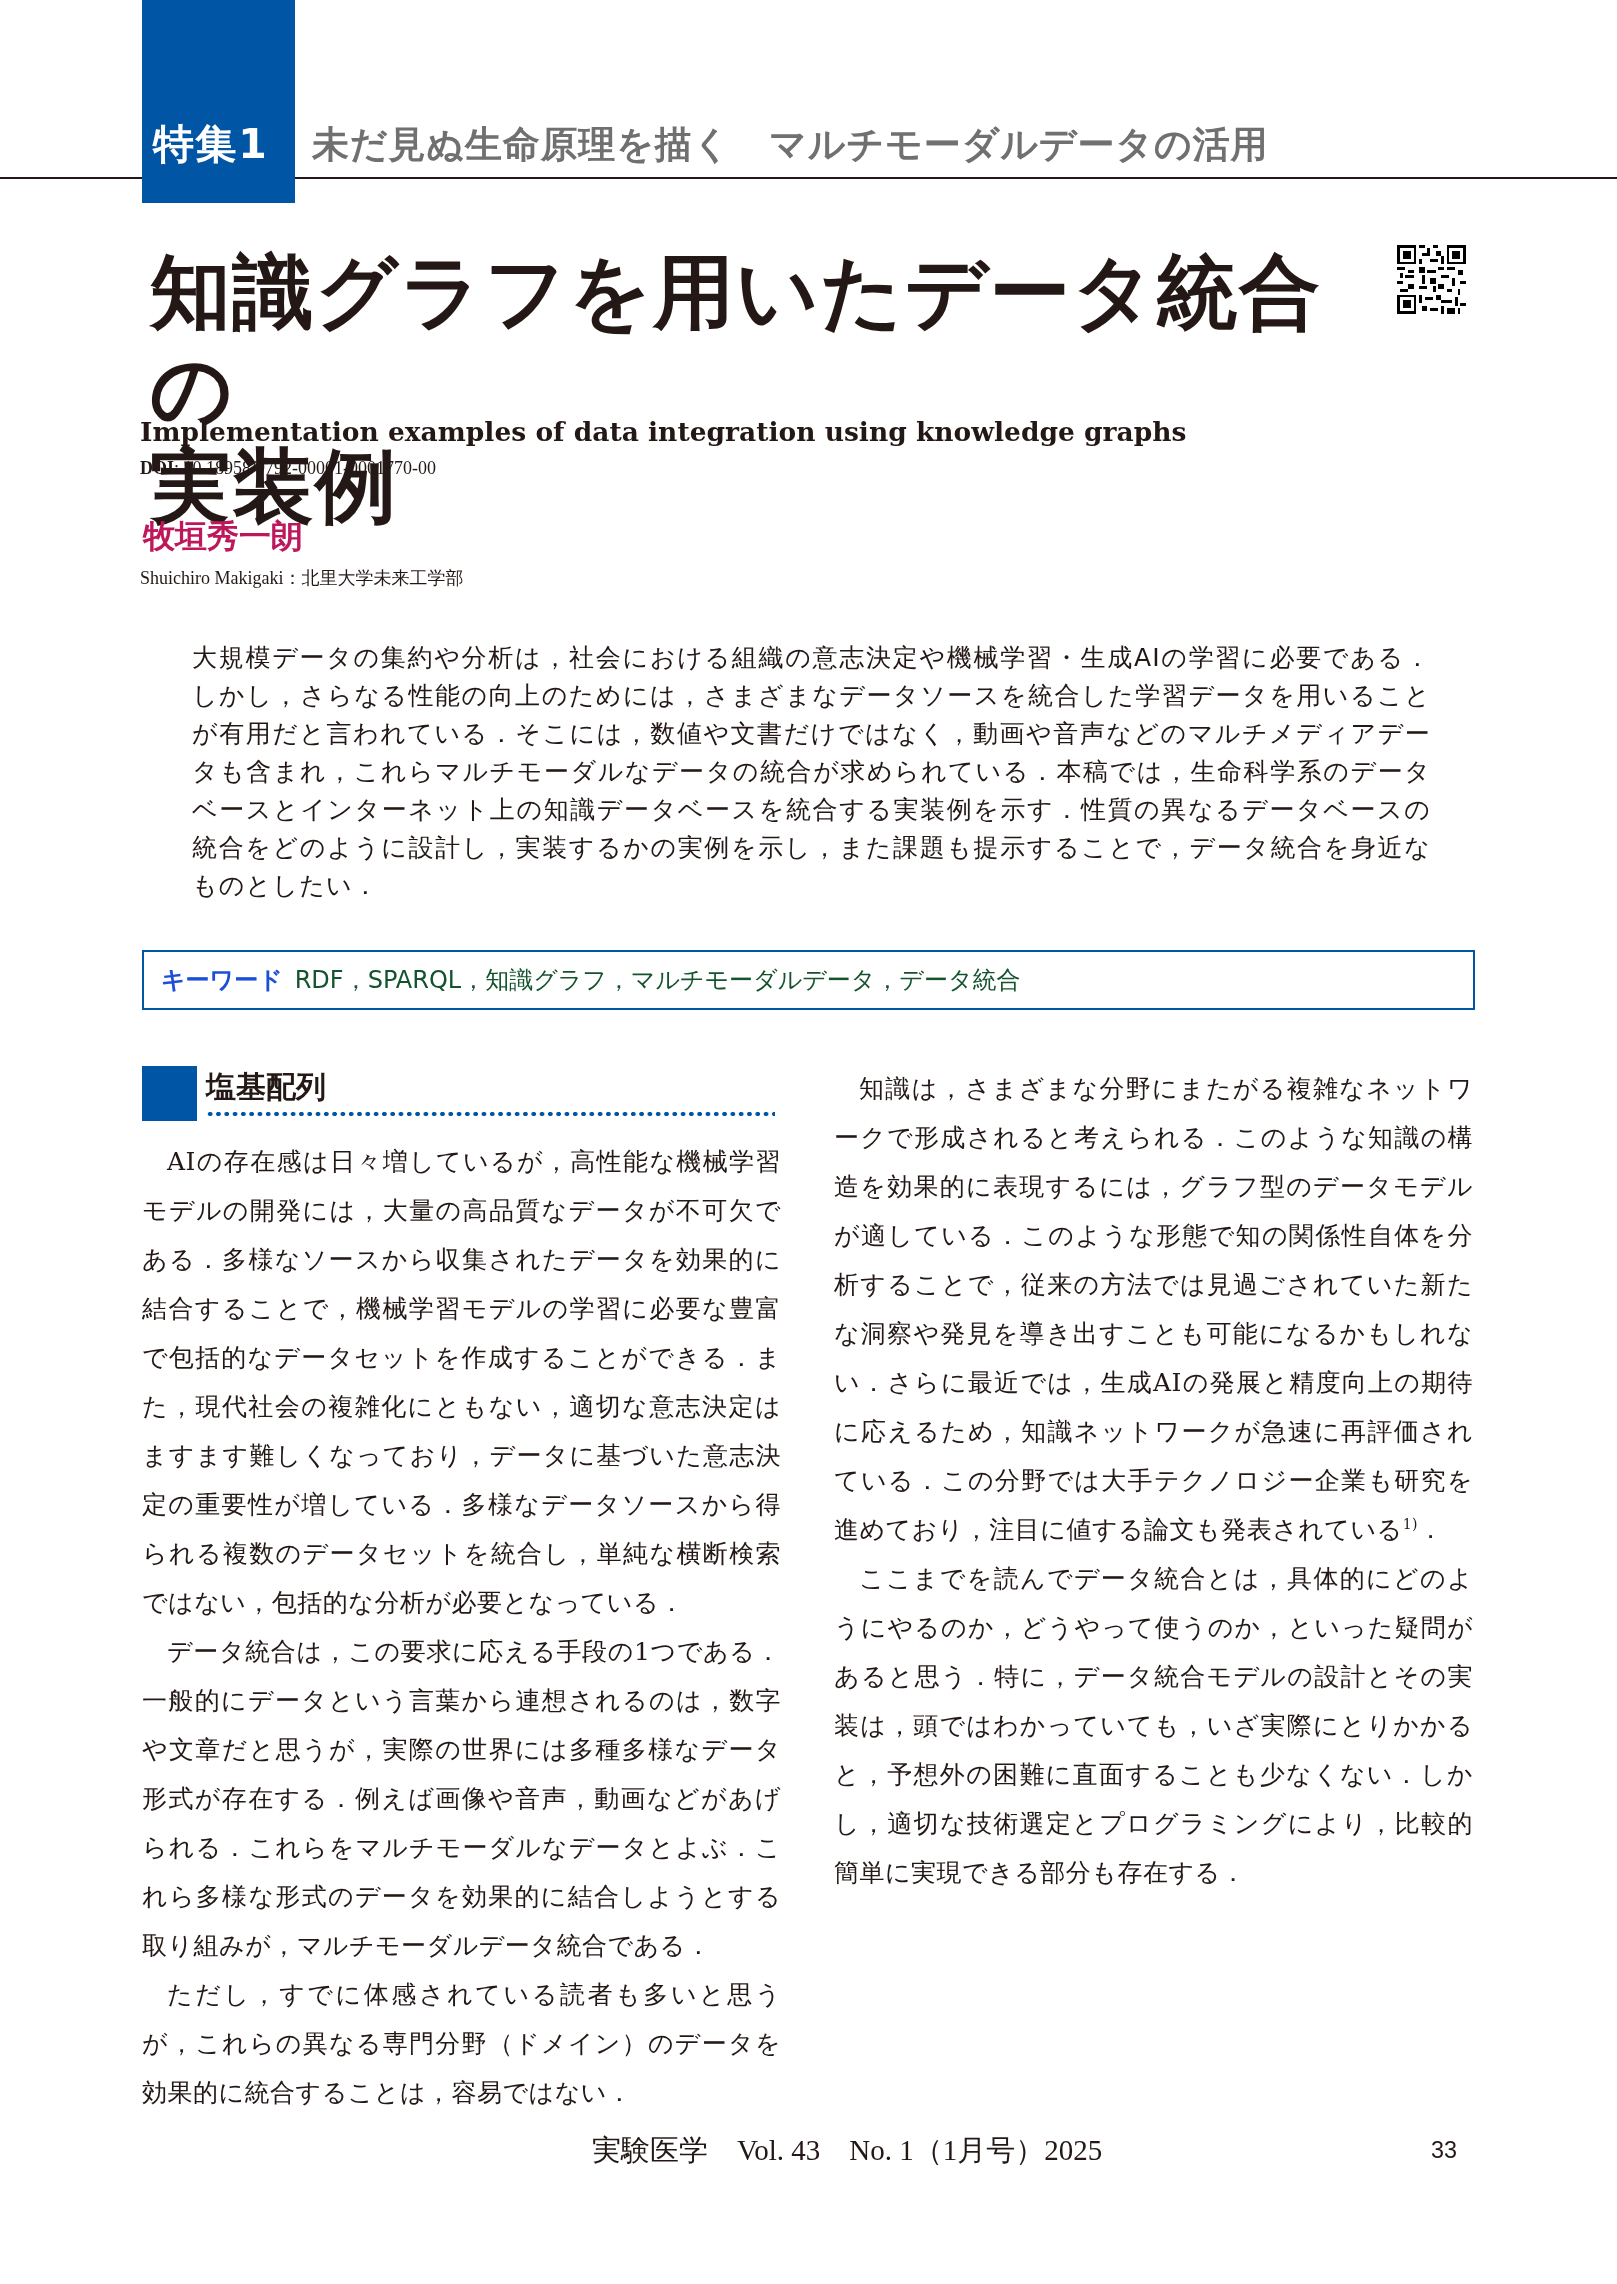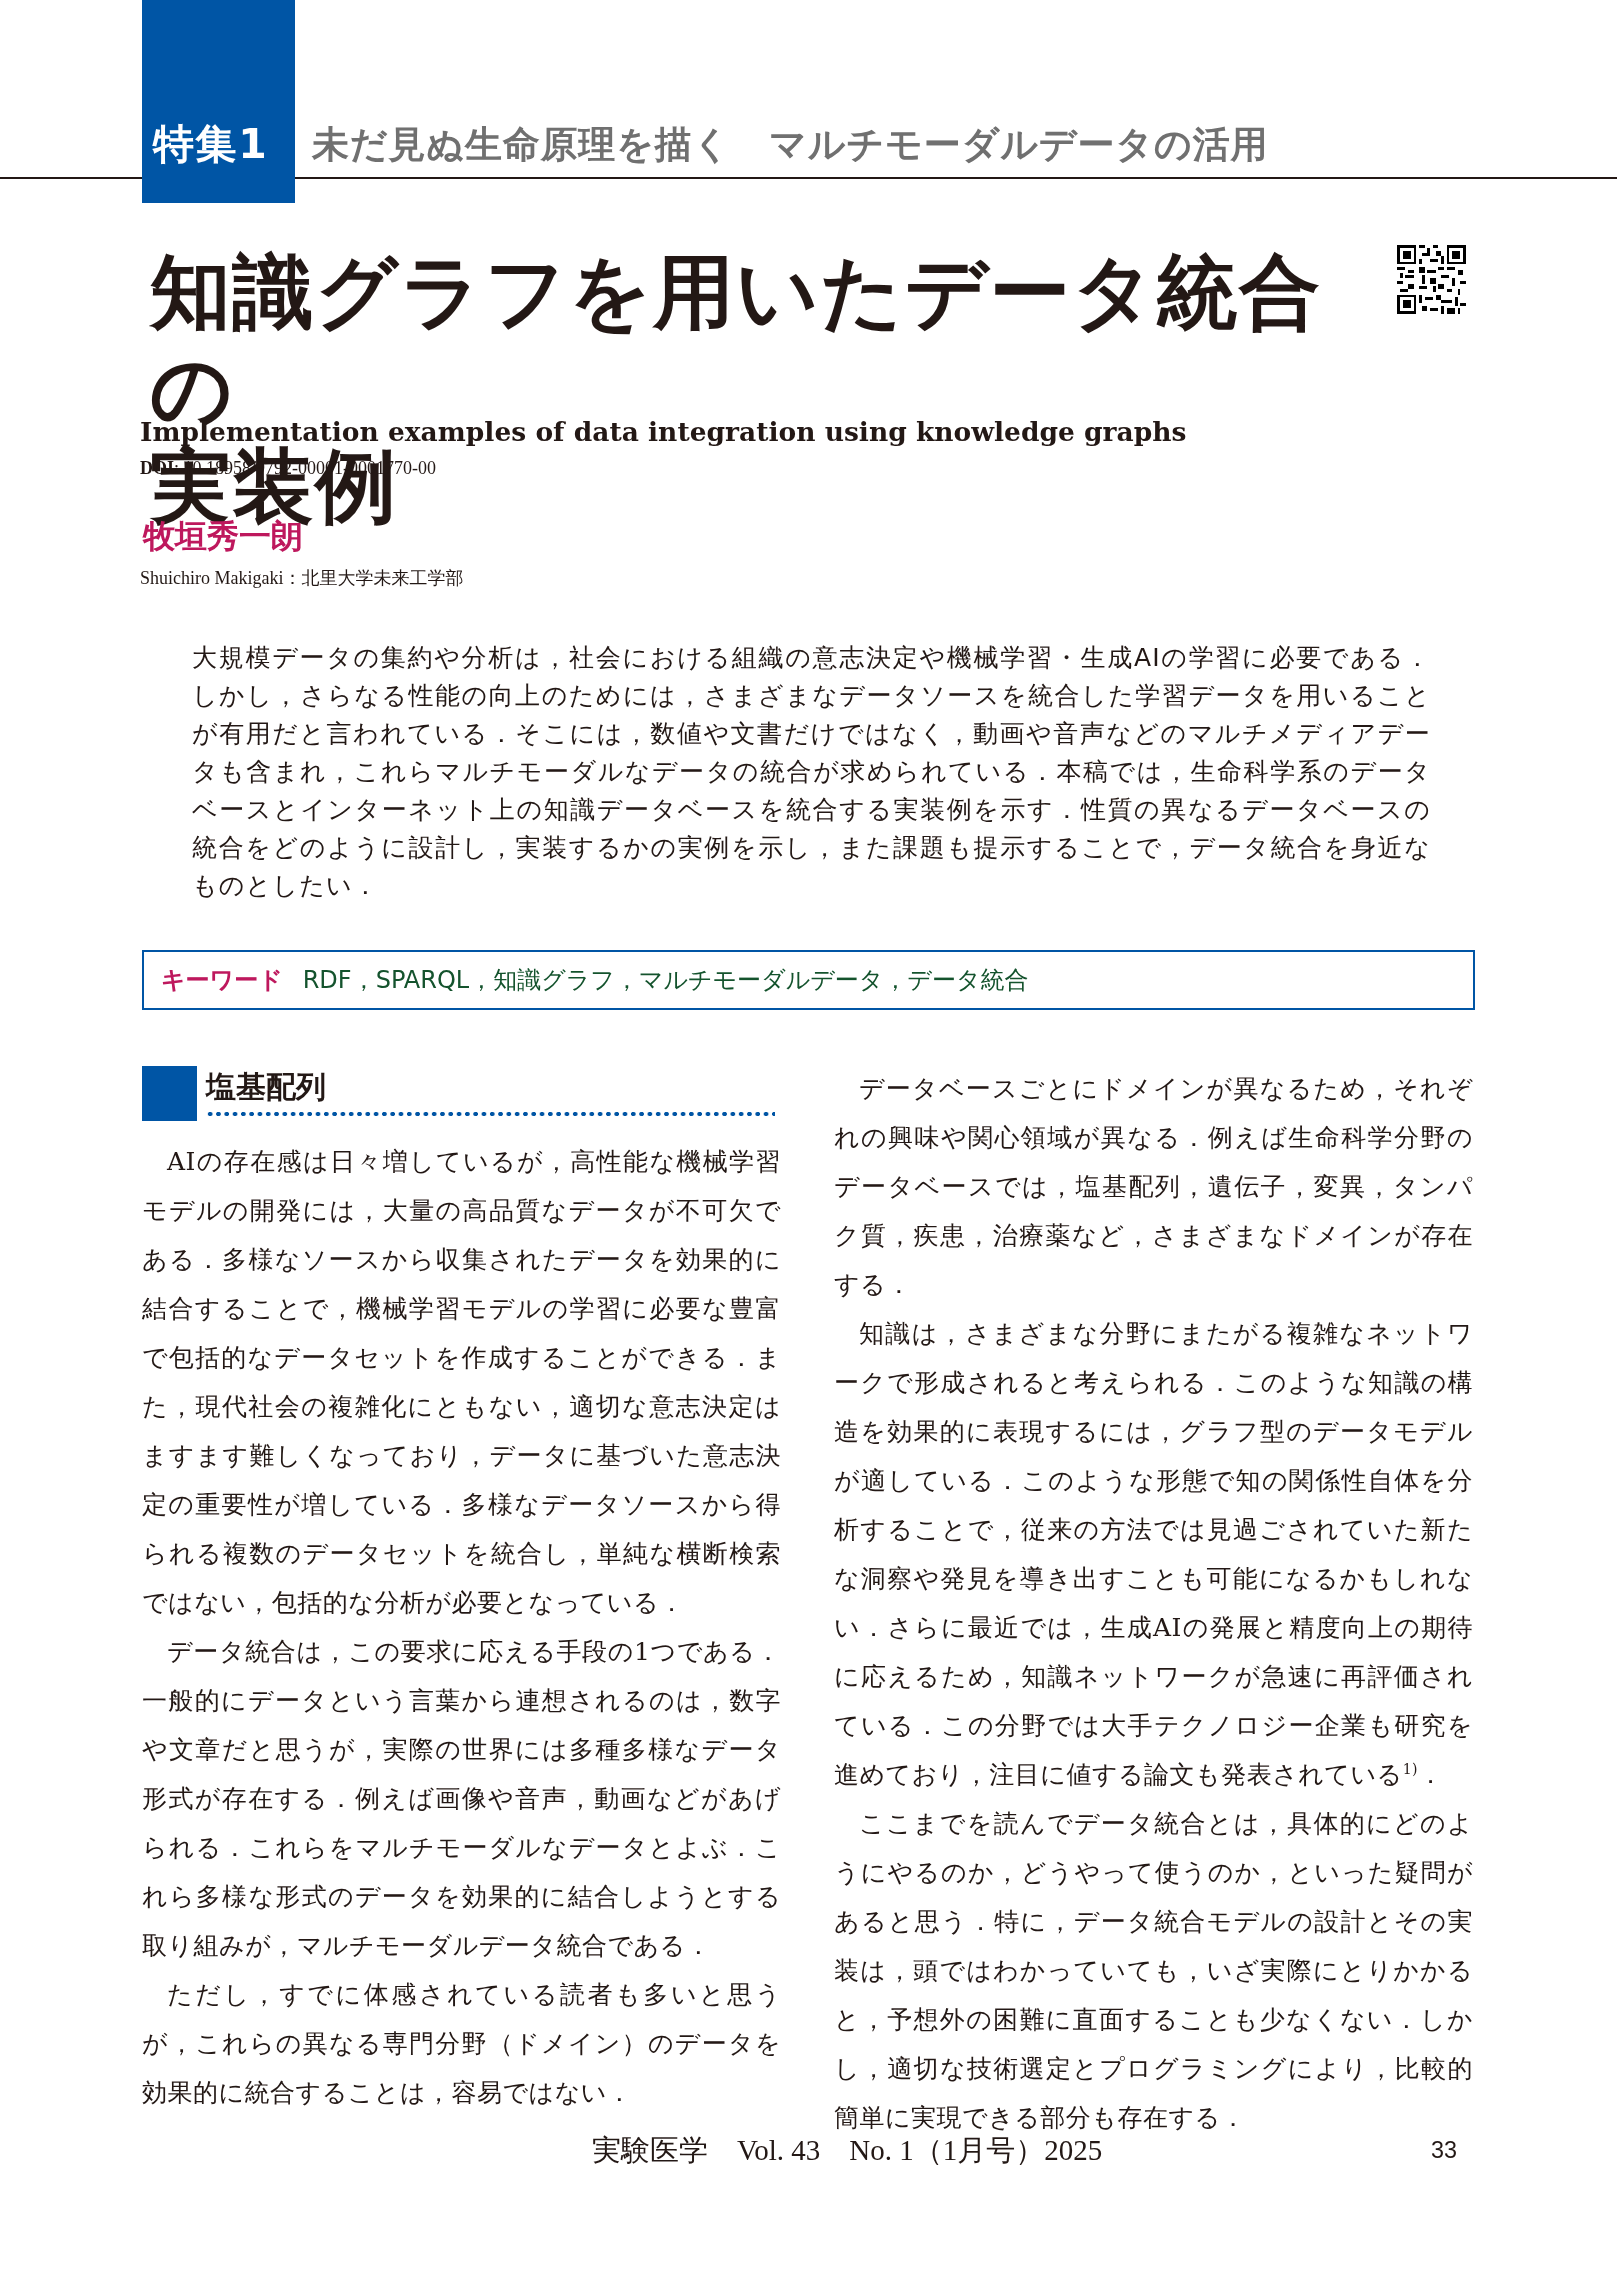--- a/index.html
+++ b/index.html
@@ -155,23 +155,23 @@
       border: 2.3px solid #0055a5;
       box-sizing: border-box;
       display: flex;
       align-items: center;
       padding-left: 17px;
       font-family: "DejaVu Sans", "Liberation Sans", sans-serif;
       font-size: 24px;
       white-space: nowrap;
     }
     .keywords-label {
-      color: #be185d;
-      font-weight: bold;
-      margin-right: 20px;
+      color: #1d4ed8;
+      font-weight: bold;
+      margin-right: 12px;
     }
     .keywords-value { color: #14532d; text-align: right; }
 
     
     .column {
       position: absolute;
       top: 1066px;
       width: 639px;
     }
     .col-left { left: 142px; }
@@ -337,20 +337,19 @@
     <div class="section-block"></div>
     <div class="section-title">塩基配列</div>
     <div class="section-dots"></div>
   </div>
   <p class="body-text indent" style="margin-top:15.6px;">AIの存在感は日々増しているが，高性能な機械学習モデルの開発には，大量の高品質なデータが不可欠である．多様なソースから収集されたデータを効果的に結合することで，機械学習モデルの学習に必要な豊富で包括的なデータセットを作成することができる．また，現代社会の複雑化にともない，適切な意志決定はますます難しくなっており，データに基づいた意志決定の重要性が増している．多様なデータソースから得られる複数のデータセットを統合し，単純な横断検索ではない，包括的な分析が必要となっている．</p>
   <p class="body-text indent">データ統合は，この要求に応える手段の1つである．一般的にデータという言葉から連想されるのは，数字や文章だと思うが，実際の世界には多種多様なデータ形式が存在する．例えば画像や音声，動画などがあげられる．これらをマルチモーダルなデータとよぶ．これら多様な形式のデータを効果的に結合しようとする取り組みが，マルチモーダルデータ統合である．</p>
   <p class="body-text indent">ただし，すでに体感されている読者も多いと思うが，これらの異なる専門分野（ドメイン）のデータを効果的に統合することは，容易ではない．</p>
 </div>
 
 <div class="column col-right" style="top:1064px;">
-  <p class="body-text indent">データベースごとにドメインが異なるため，それぞれの興味や関心領域が異なる．例えば生命科学分野のデータベースでは，塩基配列，遺伝子，変異，タンパク質，疾患，治療薬など，さまざまなドメインが存在する．</p>
   <p class="body-text indent"><span>知識は，さまざまな分野にまたがる複雑なネットワークで形成されると考えられる．このような知識の構造を効果的に表現するには，グラフ型のデータモデルが適している．このような形態で知の関係性自体を分析することで，従来の方法では見過ごされていた新たな洞察や発見を導き出すことも可能になるかもしれない．さらに最近では，生成AIの発展と精度向上の期待に応えるため，知識ネットワークが急速に再評価されている．この分野では大手テクノロジー企業も研究を進めており，注目に値する論文も発表されている</span><sup class="ref">1)</sup><span>．</span></p>
   <p class="body-text indent">ここまでを読んでデータ統合とは，具体的にどのようにやるのか，どうやって使うのか，といった疑問があると思う．特に，データ統合モデルの設計とその実装は，頭ではわかっていても，いざ実際にとりかかると，予想外の困難に直面することも少なくない．しかし，適切な技術選定とプログラミングにより，比較的簡単に実現できる部分も存在する．</p>
 </div>
 
 <div class="footer-journal">実験医学　Vol. 43　No. 1（1月号）2025</div>
 <div class="footer-page">33</div>
 
 
 </body></html>

